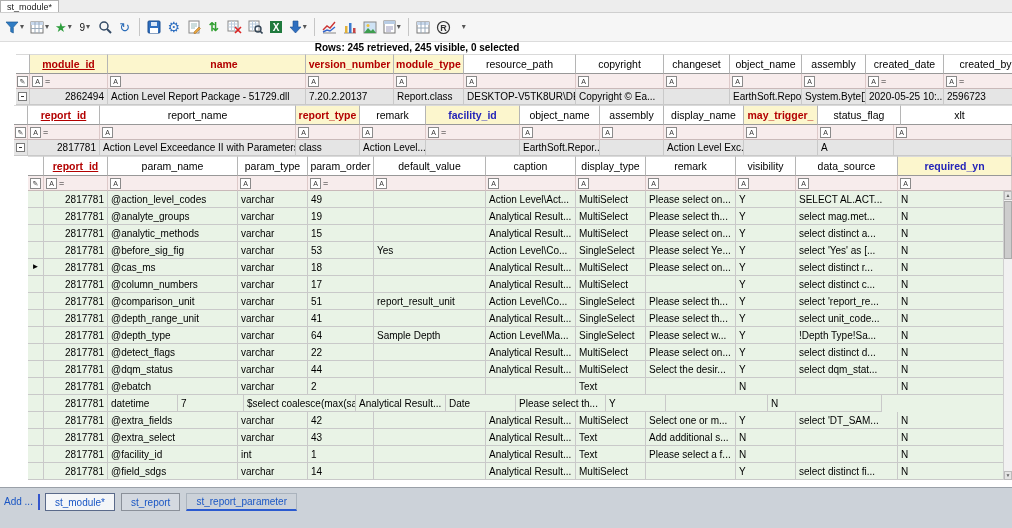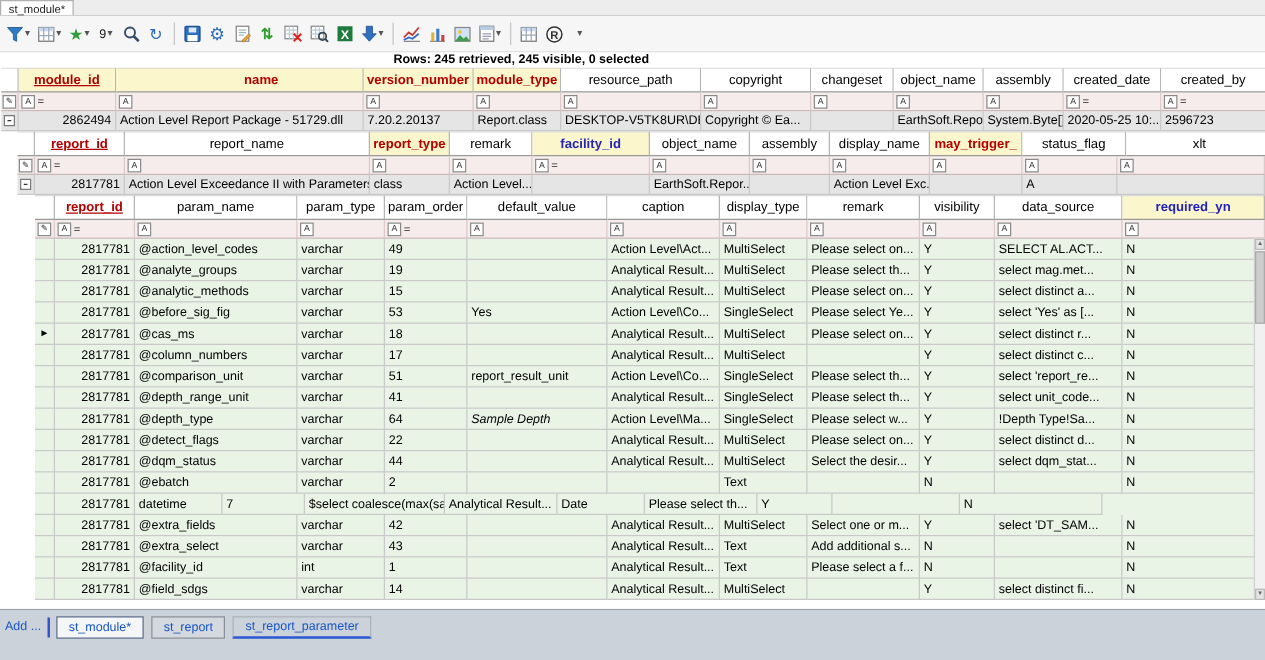--- a/index.html
+++ b/index.html
@@ -236,21 +236,21 @@
     <div class="tb-btn">
       <span class="caret">▾</span>
     </div>
   </div>
 
 <div class="statusbar">
   <span>Rows: 245 retrieved, 245 visible, 0 selected</span>
 </div>
 
 <div class="gridarea">
-  <div style="margin-left: 1px;">
+  <div style="margin-left: 16px;">
       <div class="row hrow">
         <div class="hcell gutter" style="width: 14px;"></div>
         <div class="hcell hl" style="width: 78px;">
           <span style="color: rgb(179, 0, 0); font-weight: 700; text-decoration: underline;">module_id</span>
         </div>
         <div class="hcell hl" style="width: 198px;">
           <span style="color: rgb(179, 0, 0); font-weight: 700; padding-left: 35px;">name</span>
         </div>
         <div class="hcell hl" style="width: 88px;">
           <span style="color: rgb(179, 0, 0); font-weight: 700;">version_number</span>
@@ -622,21 +622,21 @@
         <div class="dcell" style="width: 60px;">Y</div>
         <div class="dcell" style="width: 102px;">select unit_code...</div>
         <div class="dcell" style="width: 114px;">N</div>
       </div>
       <div class="row g3row">
         <div class="dcell gutter" style="width: 16px;"></div>
         <div class="dcell" style="width: 64px; justify-content: flex-end;">2817781</div>
         <div class="dcell" style="width: 130px;">@depth_type</div>
         <div class="dcell" style="width: 70px;">varchar</div>
         <div class="dcell" style="width: 66px;">64</div>
-        <div class="dcell" style="width: 112px; font-style: italic;">Sample Depth</div>
+        <div class="dcell" style="width: 112px;">Sample Depth</div>
         <div class="dcell" style="width: 90px;">Action Level\Ma...</div>
         <div class="dcell" style="width: 70px;">SingleSelect</div>
         <div class="dcell" style="width: 90px;">Please select w...</div>
         <div class="dcell" style="width: 60px;">Y</div>
         <div class="dcell" style="width: 102px;">!Depth Type!Sa...</div>
         <div class="dcell" style="width: 114px;">N</div>
       </div>
       <div class="row g3row">
         <div class="dcell gutter" style="width: 16px;"></div>
         <div class="dcell" style="width: 64px; justify-content: flex-end;">2817781</div>

